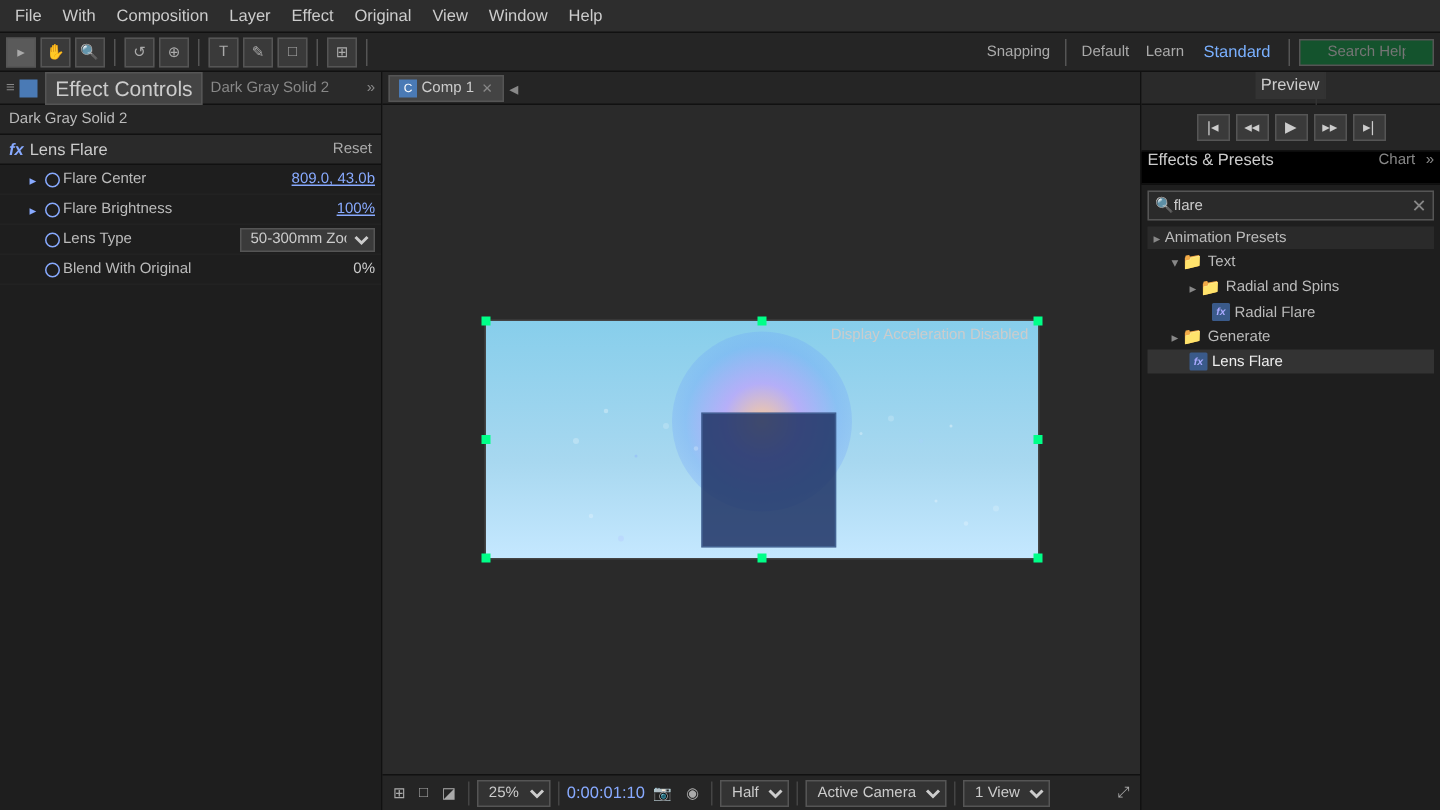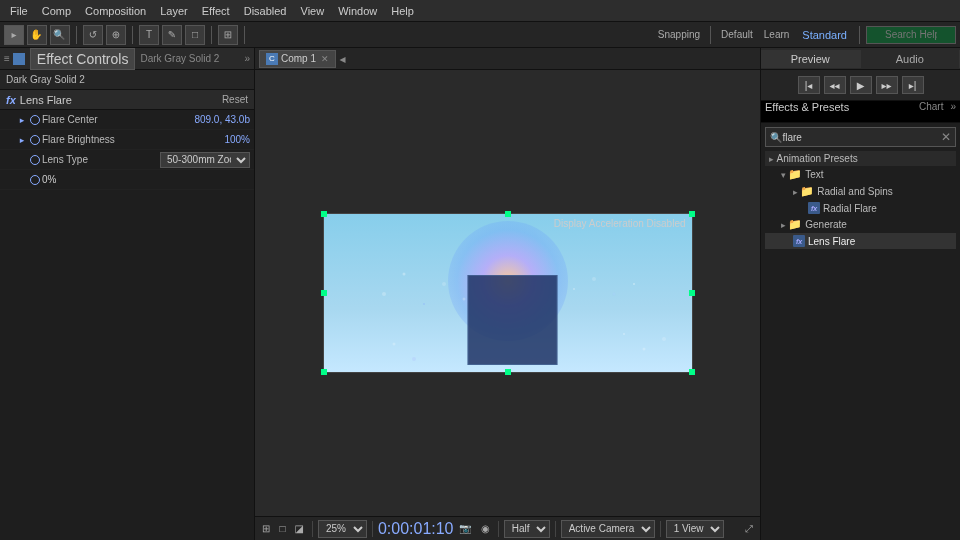--- a/index.html
+++ b/index.html
@@ -34,21 +34,21 @@
     #fx-bar { display: flex; align-items: center; height: 20px; background: #2a2a2a; border-bottom: 1px solid #111; padding: 0 6px; gap: 4px; }
     .fx-label { color: #88aaff; font-size: 11px; font-style: italic; font-weight: bold; }
     .fx-name { color: #ccc; font-size: 11px; }
     .fx-reset { margin-left: auto; color: #aaa; font-size: 10px; cursor: pointer; }
 
     .effect-property { display: flex; align-items: center; height: 20px; padding: 0 4px 0 16px; border-bottom: 1px solid #222; }
     .prop-toggle { width: 12px; height: 12px; display: flex; align-items: center; justify-content: center; color: #88aaff; font-size: 9px; cursor: pointer; }
     .prop-icon { width: 14px; height: 14px; display: flex; align-items: center; justify-content: center; }
     .prop-circle { width: 10px; height: 10px; border-radius: 50%; border: 1px solid #88aaff; background: transparent; }
     .prop-name { flex: 1; color: #bbb; font-size: 10px; }
-    .prop-value { color: #88aaff; font-size: 10px; cursor: pointer; }
+    .prop-value { color: #88aaff; font-size: 10px; cursor: pointer; text-decoration: underline; }
     .prop-value-plain { color: #ccc; font-size: 10px; }
     .prop-dropdown { background: #3a3a3a; border: 1px solid #555; color: #ccc; font-size: 10px; padding: 0 2px; height: 16px; width: 90px; }
 
     
     #center-panel { flex: 1; display: flex; flex-direction: column; background: #1a1a1a; }
 
     
     #comp-tabs { display: flex; align-items: center; height: 22px; background: #252525; border-bottom: 1px solid #111; padding: 0 4px; gap: 2px; }
     .comp-tab { display: flex; align-items: center; gap: 3px; padding: 2px 6px; background: #333; border: 1px solid #555; font-size: 10px; color: #ccc; cursor: pointer; }
     .comp-tab.active { background: #444; }
@@ -77,21 +77,21 @@
 
     
     #viewport-bar { display: flex; align-items: center; height: 24px; background: #252525; border-top: 1px solid #111; padding: 0 4px; gap: 3px; }
     .vp-btn { background: none; border: none; color: #aaa; font-size: 10px; cursor: pointer; padding: 1px 3px; }
     .vp-separator { width: 1px; height: 16px; background: #444; margin: 0 2px; }
     .vp-dropdown { background: #333; border: 1px solid #555; color: #ccc; font-size: 10px; padding: 1px 3px; height: 18px; }
     .vp-spacer { flex: 1; }
 
     
     #right-panel { width: 200px; min-width: 200px; background: #1e1e1e; border-left: 1px solid #111; display: flex; flex-direction: column; }
-    #right-tabs { display: flex; align-items: center; height: 22px; background: #2a2a2a; border-bottom: 1px solid #111; }
+    #right-tabs { display: flex; align-items: center; height: 22px; background: #2a2a2a; border-bottom: 1px solid #111; flex-direction: column; }
     .right-tab { flex: 1; text-align: center; padding: 3px; font-size: 11px; color: #aaa; cursor: pointer; border-right: 1px solid #333; }
     .right-tab.active { color: #ccc; background: #333; }
     .preview-controls { display: flex; align-items: center; justify-content: center; gap: 4px; padding: 6px; background: #252525; border-bottom: 1px solid #111; }
     .prev-btn { background: #3a3a3a; border: 1px solid #555; color: #ccc; width: 22px; height: 18px; font-size: 10px; cursor: pointer; display: flex; align-items: center; justify-content: center; }
 
     #effects-panel { flex: 1; overflow: hidden; padding: 4px; }
     .effects-search { display: flex; align-items: center; background: #2a2a2a; border: 1px solid #555; height: 20px; padding: 0 4px; margin-bottom: 4px; }
     .effects-search input { background: none; border: none; color: #ccc; font-size: 10px; flex: 1; outline: none; }
     .effects-search-icon { color: #888; font-size: 10px; }
     .effects-close { color: #888; font-size: 12px; cursor: pointer; }
@@ -107,25 +107,25 @@
     .effects-item-label { font-size: 10px; color: #bbb; }
     .effects-subitem { padding-left: 28px; }
     .lens-flare-item { display: flex; align-items: center; gap: 3px; padding: 2px 4px 2px 28px; cursor: pointer; background: #333; }
     .lens-flare-item .effects-item-label { color: #eee; }
   </style>
 </head>
 <body>
 
 <div id="menu-bar">
   <div class="menu-item">File</div>
-  <div class="menu-item">Comp</div>
+  <div class="menu-item">With</div>
   <div class="menu-item">Composition</div>
   <div class="menu-item">Layer</div>
   <div class="menu-item">Effect</div>
-  <div class="menu-item">Disabled</div>
+  <div class="menu-item">Original</div>
   <div class="menu-item">View</div>
   <div class="menu-item">Window</div>
   <div class="menu-item">Help</div>
 </div>
 
 <div id="toolbar">
   <div class="tool-btn active">▸</div>
   <div class="tool-btn">✋</div>
   <div class="tool-btn">🔍</div>
   <div class="toolbar-separator"></div>
@@ -195,20 +195,21 @@
         <option>50-300mm Zoom</option>
         <option>35mm Prime</option>
         <option>105mm Prime</option>
       </select>
     </div>
     <div class="effect-property">
       <div class="prop-toggle" style="width:12px;"></div>
       <div class="prop-icon">
           <div class="prop-circle"></div>
         </div>
+      <span class="prop-name">Blend With Original</span>
       <span class="prop-value-plain">0%</span>
     </div>
   </div>
 
   <div id="center-panel">
 
     <div id="comp-tabs">
       <div class="comp-tab active">
         <div class="comp-tab-icon">C</div>
         <span>Comp 1</span>
@@ -257,21 +258,21 @@
 
     <div id="viewport-bar">
       <button class="vp-btn">⊞</button>
       <button class="vp-btn">□</button>
       <button class="vp-btn">◪</button>
       <div class="vp-separator"></div>
       <select class="vp-dropdown">
         <option>25%</option>
       </select>
       <div class="vp-separator"></div>
-      <span style="color:#88aaff;font-size:16px;">0:00:01:10</span>
+      <span style="color:#88aaff;font-size:11px;">0:00:01:10</span>
       <button class="vp-btn">📷</button>
       <button class="vp-btn">◉</button>
       <div class="vp-separator"></div>
       <select class="vp-dropdown">
         <option>Half</option>
         <option>Full</option>
       </select>
       <div class="vp-separator"></div>
       <select class="vp-dropdown">
         <option>Active Camera</option>

